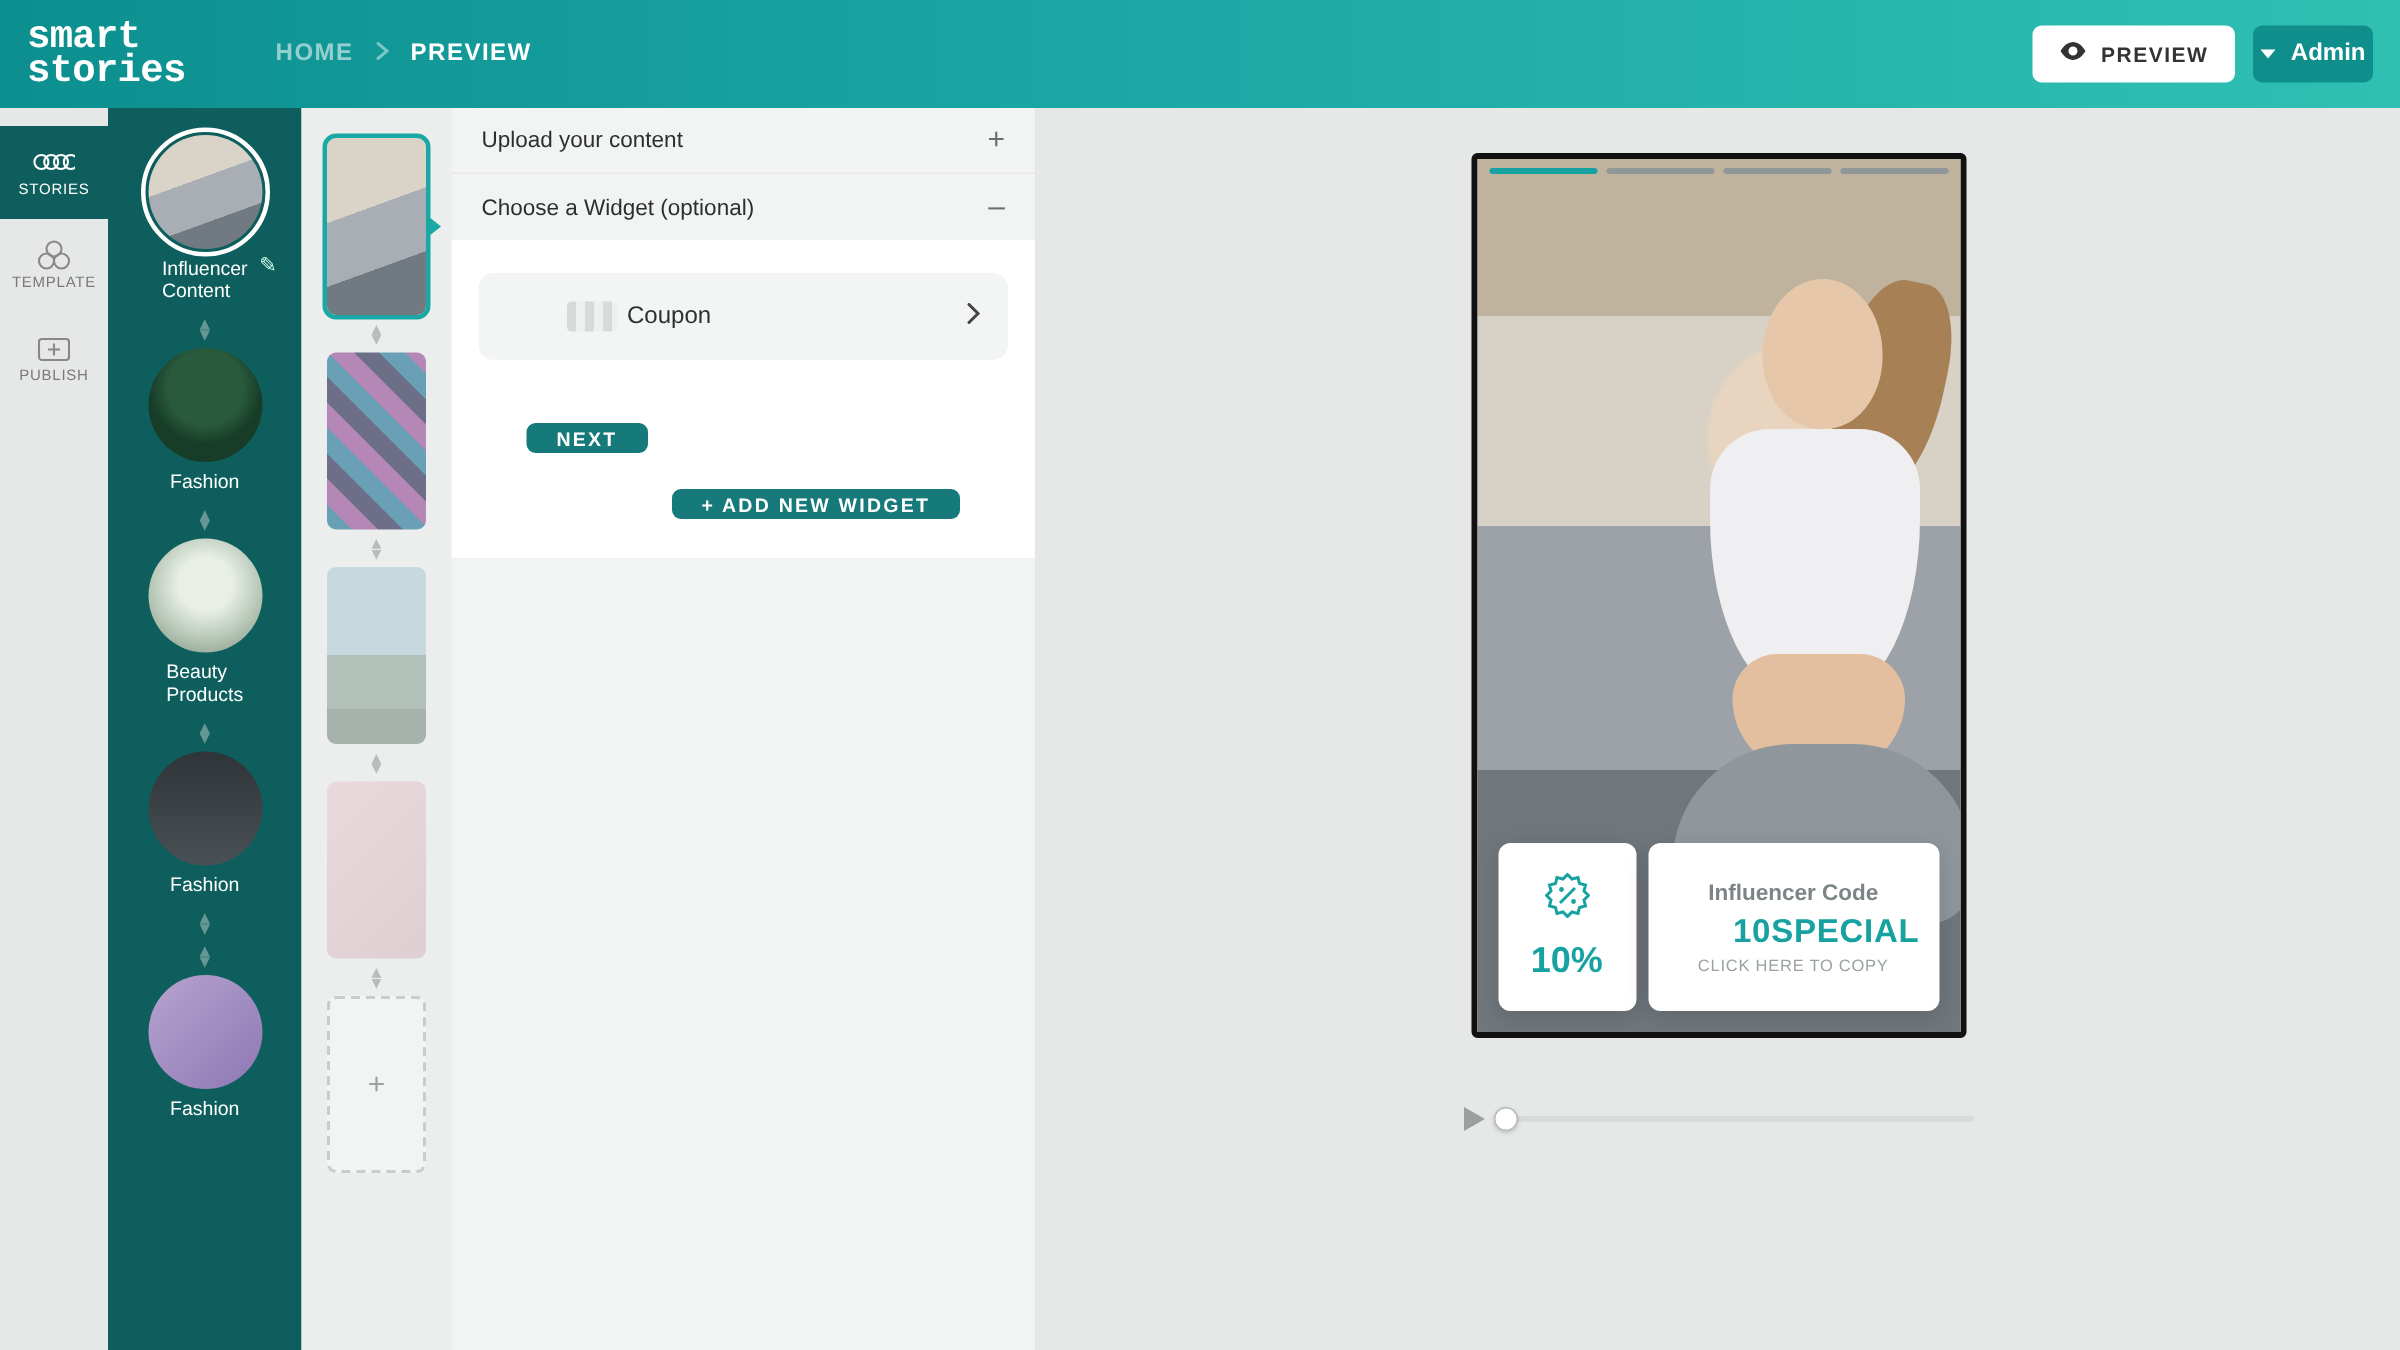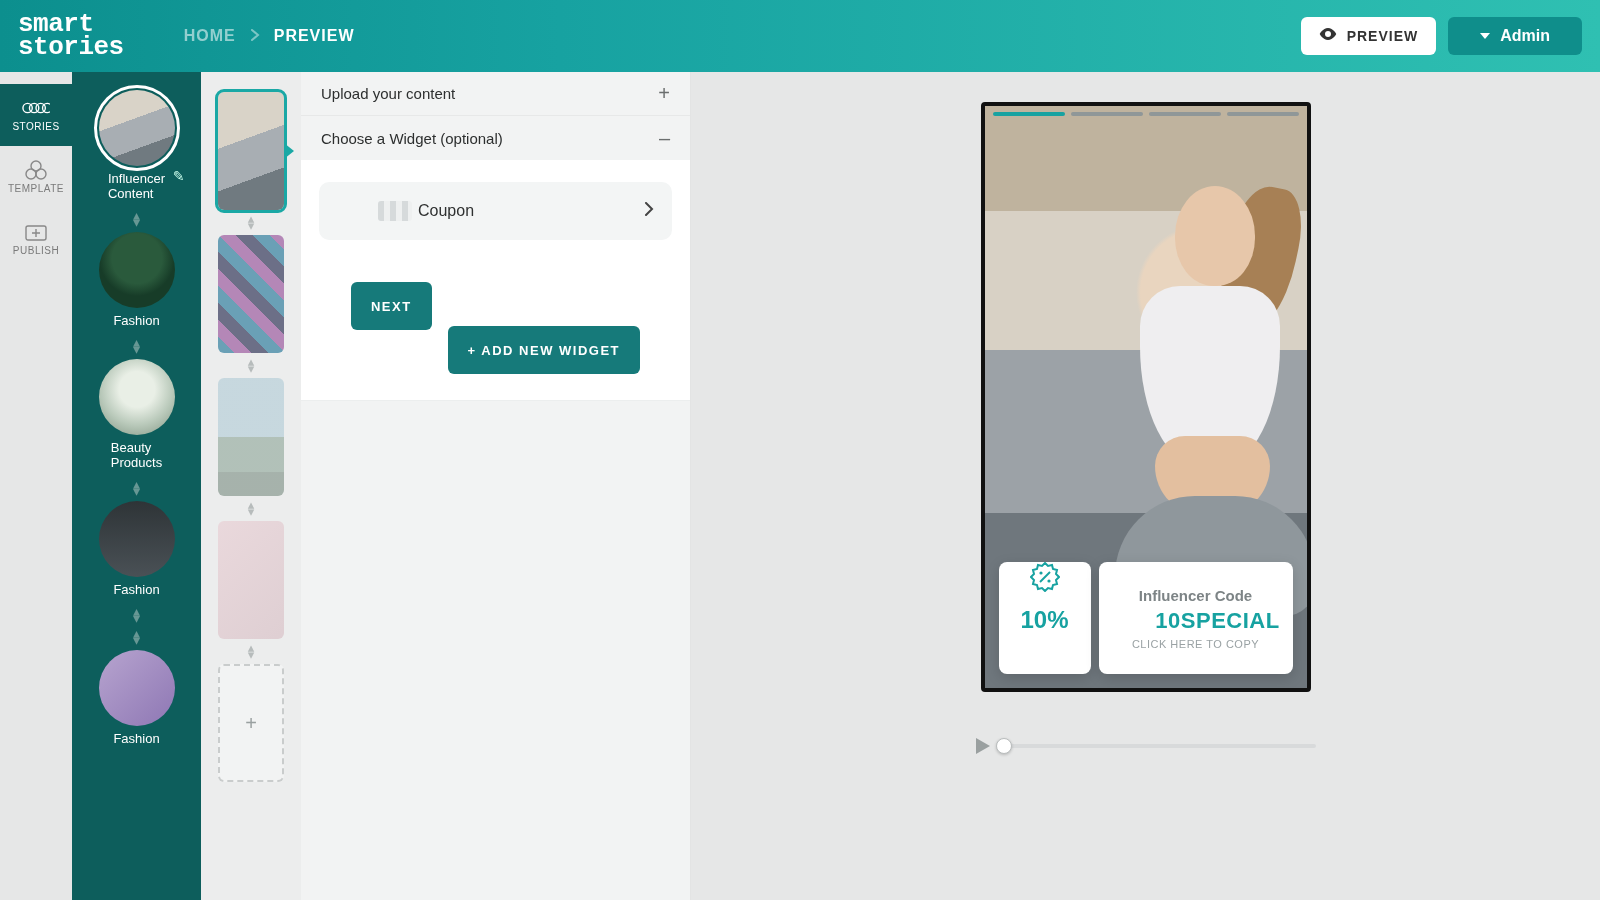--- a/index.html
+++ b/index.html
@@ -20,21 +20,21 @@
   .breadcrumb .chev { color: rgba(255,255,255,0.45); }
   .breadcrumb .current { color: #fff; font-weight: 700; }
   .topbar .spacer { flex: 1; }
   .btn-preview {
     background: #fff; color: #333; border-radius: 6px; height: 38px; padding: 0 18px;
     display: flex; align-items: center; gap: 10px; font-weight: 700; letter-spacing: 1px; font-size: 14px;
     cursor: pointer; border: none;
   }
   .btn-admin {
     margin-left: 12px; background: #0f8e8b; color: #fff; border-radius: 6px; height: 38px;
-    padding: 0 32px; display: flex; align-items: center; gap: 10px; font-weight: 600; font-size: 16px;
+    padding: 0 5px; display: flex; align-items: center; gap: 10px; font-weight: 600; font-size: 16px;
     cursor: pointer; border: none;
   }
   .eye-icon { width: 18px; height: 18px; }
   .caret-down { width: 0; height: 0; border-left: 5px solid transparent; border-right: 5px solid transparent; border-top: 6px solid #fff; }
 
   
   .main { display: flex; height: calc(100% - 72px); }
 
   
   .rail {
@@ -96,21 +96,21 @@
   .acc-body { background:#fff; padding: 22px 18px 0; border-bottom:1px solid #eceeee;}
   .widget-card {
     background:#f3f5f5; border-radius:10px; height:58px; display:flex; align-items:center; padding:0 18px;
     justify-content:space-between; cursor:pointer; color:#2f3131;
   }
   .widget-card .lead { display:flex; align-items:center; gap:6px;margin-left:41px; }
   .coupon-glyph { width:34px; height:20px; background: repeating-linear-gradient(90deg,#d6dadb 0 6px,#eef0f0 6px 12px); border-radius:3px; }
   .widget-card .chev { color:#555; }
   .editor-actions { margin-top: 42px; display:flex; gap:16px; justify-content:center; padding-bottom: 26px; background:#fff;}
   .btn {
-    border:none; border-radius:6px; height:48px; padding:0 20px; font-weight:700; letter-spacing:1.5px; font-size:13px;
+    border:none; border-radius:6px; height:20px; padding:0 20px; font-weight:700; letter-spacing:1.5px; font-size:13px;
     cursor:pointer; color:#fff; background:#167a7a;
   }
   .btn.secondary { background:#167a7a;margin-top:44px; }
 
   
   .canvas { flex:1; background:#e6e7e7; position:relative; display:flex; align-items:flex-start; justify-content:center; padding-top: 30px;}
   .phone {
     width: 330px; height: 590px; background:#fff; border:4px solid #111; border-radius:4px; position:relative; overflow:hidden;
   }
   .phone-bg {
@@ -128,21 +128,21 @@
   .figure .torso { position:absolute; left: 55px; top: 110px; width: 140px; height: 180px; background:#efeef0; border-radius: 40px 40px 60px 60px / 40px 40px 120px 120px; }
   .figure .skin { position:absolute; left: 70px; top: 260px; width: 115px; height: 80px; background:#e3bf9f; border-radius: 30px 30px 50px 50px; }
   .figure .legs { position:absolute; left: 30px; top: 320px; width: 200px; height: 120px; background:#8f979c; border-radius: 80px 80px 30px 30px; }
   .progress { position:absolute; top:6px; left:8px; right:8px; display:flex; gap:6px;}
   .progress .seg { flex:1; height:4px; background:#8f9798; border-radius:2px;}
   .progress .seg.done { background:#17a2a1;}
   .coupon-overlay {
     position:absolute; left:14px; right:14px; bottom:14px; height: 112px; display:flex; gap:8px;
   }
   .coupon-left {
-    width: 92px; background:#fff; border-radius:8px; display:flex; flex-direction:column; align-items:center; justify-content:flex-start;
+    width: 92px; background:#fff; border-radius:8px; display:flex; flex-direction:column; align-items:center; justify-content:center;
     box-shadow: 0 4px 14px rgba(0,0,0,0.15);
   }
   .badge-icon { color:#17a2a1; }
   .coupon-left .pct { color:#17a2a1; font-weight:800; font-size:24px; margin-top:10px;}
   .coupon-right {
     flex:1; background:#fff; border-radius:8px; display:flex; flex-direction:column; align-items:center; justify-content:center;
     box-shadow: 0 4px 14px rgba(0,0,0,0.15); gap:4px;
   }
   .coupon-right .t1 { color:#7d8486; font-weight:700; font-size:15px;}
   .coupon-right .t2 { color:#17a2a1; font-weight:700; font-size:22px; letter-spacing:0.5px;margin-left:44px;}

